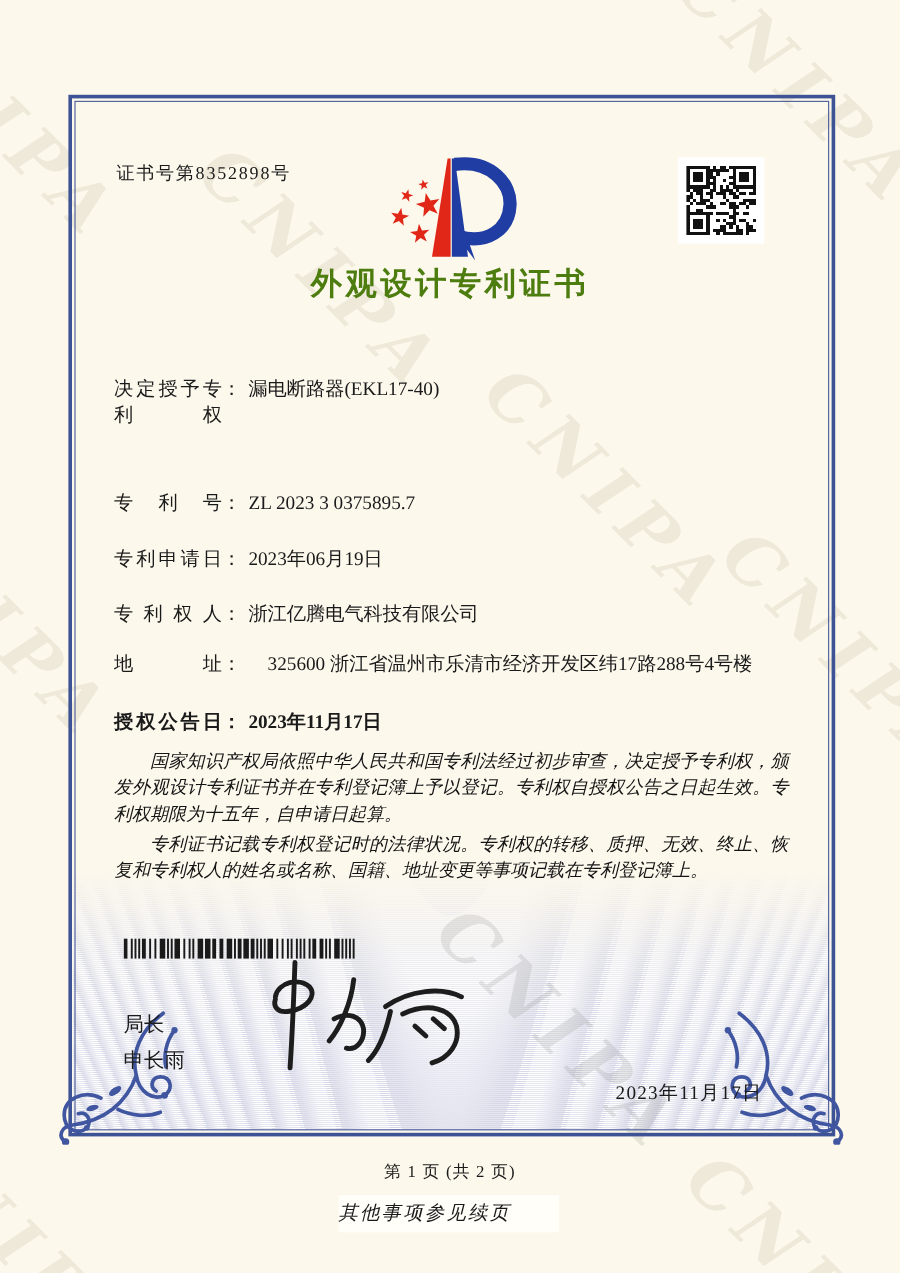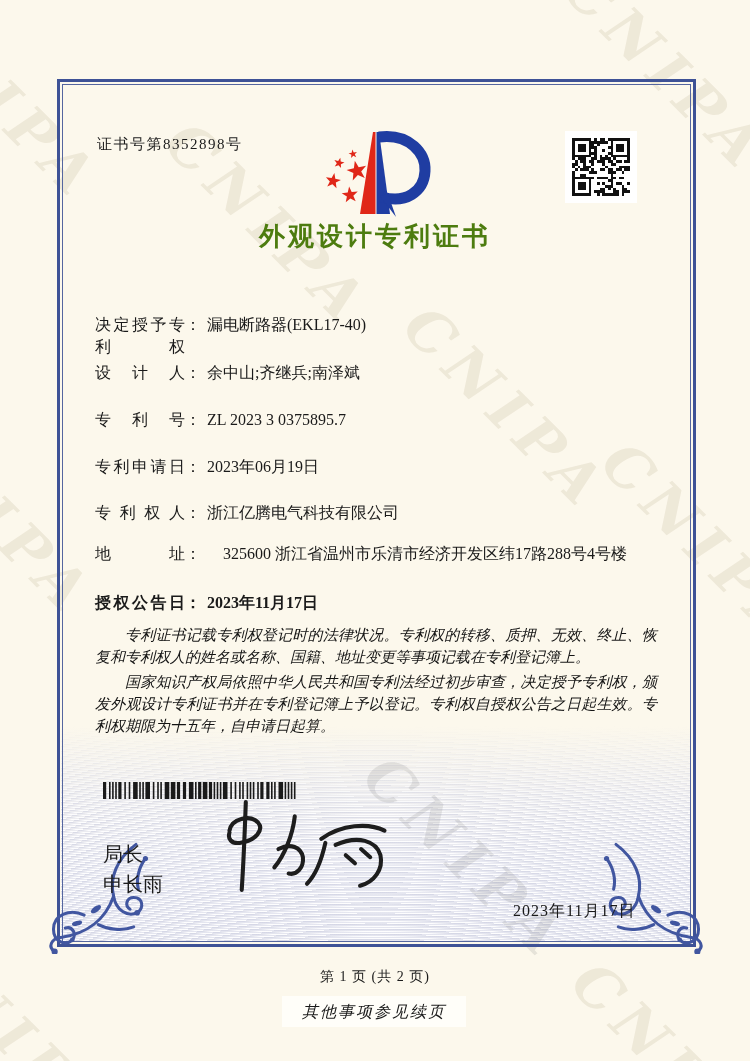--- a/index.html
+++ b/index.html
@@ -52,26 +52,26 @@
   .vl-wrap{display:inline-block;width:436px;text-align:center;}
   .pair2{position:absolute;left:275px;top:0;}
   .pair2 .lb{width:86px;}
 
   .legal{position:absolute;left:95px;top:624px;width:562px;}
   .legal p{margin:0 0 3px 0;font-size:15px;line-height:22px;text-align:justify;
            text-indent:2em;font-style:italic;color:#141414;}
 
   .barcode{position:absolute;left:103px;top:782px;}
   .signer{position:absolute;left:103px;top:839px;font-family:"Liberation Sans",sans-serif;
-          font-size:20px;line-height:30px;color:#1c1c1c;}
+          font-size:17px;line-height:30px;color:#1c1c1c;}
   .signature{position:absolute;left:212px;top:796px;}
   .issue-date{position:absolute;left:513px;top:901px;font-size:16px;letter-spacing:1px;}
   .page-ind{position:absolute;left:0;right:0;top:968px;text-align:center;font-size:14px;letter-spacing:1px;}
   .footer-note{position:absolute;left:282px;top:996px;width:184px;height:31px;background:#fffef9;
-               text-align:center;line-height:31px;font-size:16px;font-style:italic;letter-spacing:2px;z-index:5;}
+               text-align:left;line-height:31px;font-size:16px;font-style:italic;letter-spacing:2px;z-index:5;}
 </style>
 </head>
 <body>
 
 <div class="page">
 
   <div class="band">
     <div class="base"></div>
     <div class="lines"></div>
   </div>
@@ -379,42 +379,39 @@
           <rect x="16" y="20" width="1" height="1" fill="#111"></rect>
           <rect x="18" y="20" width="1" height="1" fill="#111"></rect>
         </svg>
     </div>
 
     <div class="title">外观设计专利证书</div>
 
     <div class="frow f1">
       <span class="lb">决定授予专利权</span><span class="cl">：</span><span class="vl">漏电断路器(EKL17-40)</span>
     </div>
-    <div class="frow f2">
-      <span class="lb">设计人</span><span class="cl">：</span><span class="vl">余中山;齐继兵;南泽斌</span>
-    </div>
     <div class="frow f3">
       <span class="lb">专利号</span><span class="cl">：</span><span class="vl">ZL 2023 3 0375895.7</span>
     </div>
     <div class="frow f4">
       <span class="lb">专利申请日</span><span class="cl">：</span><span class="vl">2023年06月19日</span>
     </div>
     <div class="frow f5">
       <span class="lb">专利权人</span><span class="cl">：</span><span class="vl">浙江亿腾电气科技有限公司</span>
     </div>
     <div class="frow f6">
       <span class="lb">地址</span><span class="cl">：</span><span class="vl vl-wrap">325600 浙江省温州市乐清市经济开发区纬17路288号4号楼</span>
     </div>
     <div class="frow f7">
       <span class="lb">授权公告日</span><span class="cl">：</span><span class="vl">2023年11月17日</span>
     </div>
 
     <div class="legal">
+      <p>国家知识产权局依照中华人民共和国专利法经过初步审查，决定授予专利权，颁发外观设计专利证书并在专利登记簿上予以登记。专利权自授权公告之日起生效。专利权期限为十五年，自申请日起算。</p>
       <p>专利证书记载专利权登记时的法律状况。专利权的转移、质押、无效、终止、恢复和专利权人的姓名或名称、国籍、地址变更等事项记载在专利登记簿上。</p>
-      <p>国家知识产权局依照中华人民共和国专利法经过初步审查，决定授予专利权，颁发外观设计专利证书并在专利登记簿上予以登记。专利权自授权公告之日起生效。专利权期限为十五年，自申请日起算。</p>
     </div>
 
     <svg id="barcode-svg" class="barcode" width="195" height="17">
         <rect x="0.0" y="0" width="3.2" height="17" fill="#1a1a1a"></rect>
         <rect x="6.0" y="0" width="1.6" height="17" fill="#1a1a1a"></rect>
         <rect x="9.1" y="0" width="1.6" height="17" fill="#1a1a1a"></rect>
         <rect x="12.2" y="0" width="1.6" height="17" fill="#1a1a1a"></rect>
         <rect x="15.3" y="0" width="3.2" height="17" fill="#1a1a1a"></rect>
         <rect x="21.3" y="0" width="1.6" height="17" fill="#1a1a1a"></rect>
         <rect x="25.7" y="0" width="1.6" height="17" fill="#1a1a1a"></rect>

